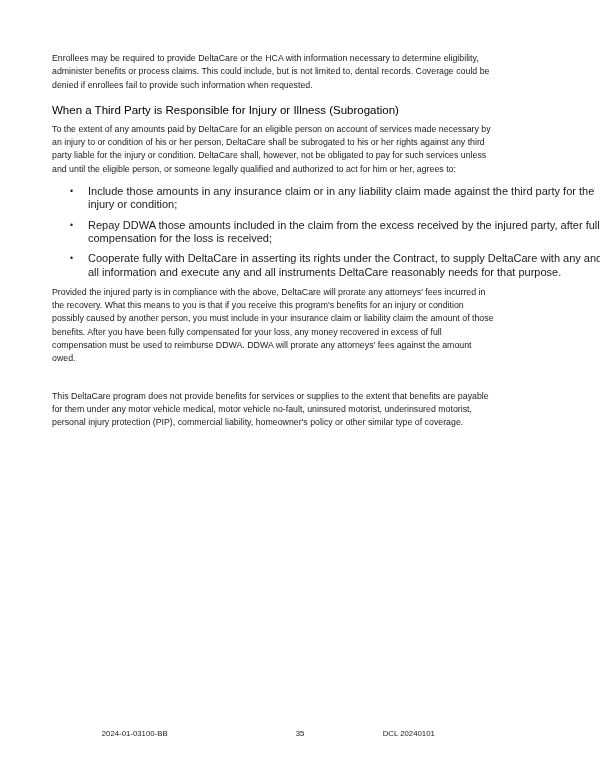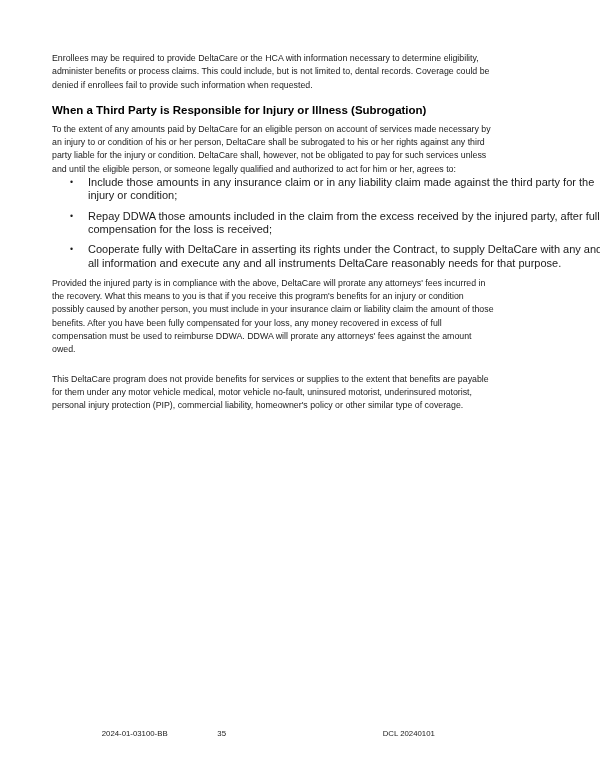--- a/index.html
+++ b/index.html
@@ -28,27 +28,27 @@
     width: 510px;
   }
   .para {
     white-space: pre;
     font-size: 8.8px;
     line-height: 13.3px;
     margin: 0;
     color: #1a1a1a;
   }
   .intro-para        { margin-bottom: 11px; }
-  .sub-intro-para    { }
-  .closing-para      { margin-bottom: 16px; }
+  .sub-intro-para    { margin-bottom: 9px; }
+  .closing-para      { margin-bottom: 24px; }
   .motorist-para     { margin-bottom: 16px; }
   .section-heading {
     font-size: 11.5px;
     line-height: 14px;
-    font-weight: bold;
+    font-weight: normal;
     color: #000000;
     margin: 0;
     white-space: pre;
   }
   .heading-subrogation { margin-bottom: 6px; }
   .heading-motorist    { margin-bottom: 3px; }
   ul.bullet-list {
     list-style: none;
     margin: 0 0 7px 0;
     padding: 0;
@@ -77,21 +77,21 @@
     left: 52px;
     right: 52px;
     top: 729px;
     display: flex;
     align-items: baseline;
     font-size: 7.8px;
     line-height: 10px;
     color: #1a1a1a;
   }
   .footer .f-left   { flex: 1; text-align: center; }
-  .footer .f-center { flex: 1; }
+  .footer .f-center { flex: 1; text-align: center; }
   .footer .f-right  { flex: 1; }
 </style>
 </head>
 <body>
 
 <div class="page">
   <div class="content">
 
     <p class="para intro-para">Enrollees may be required to provide DeltaCare or the HCA with information necessary to determine eligibility,
 administer benefits or process claims. This could include, but is not limited to, dental records. Coverage could be

